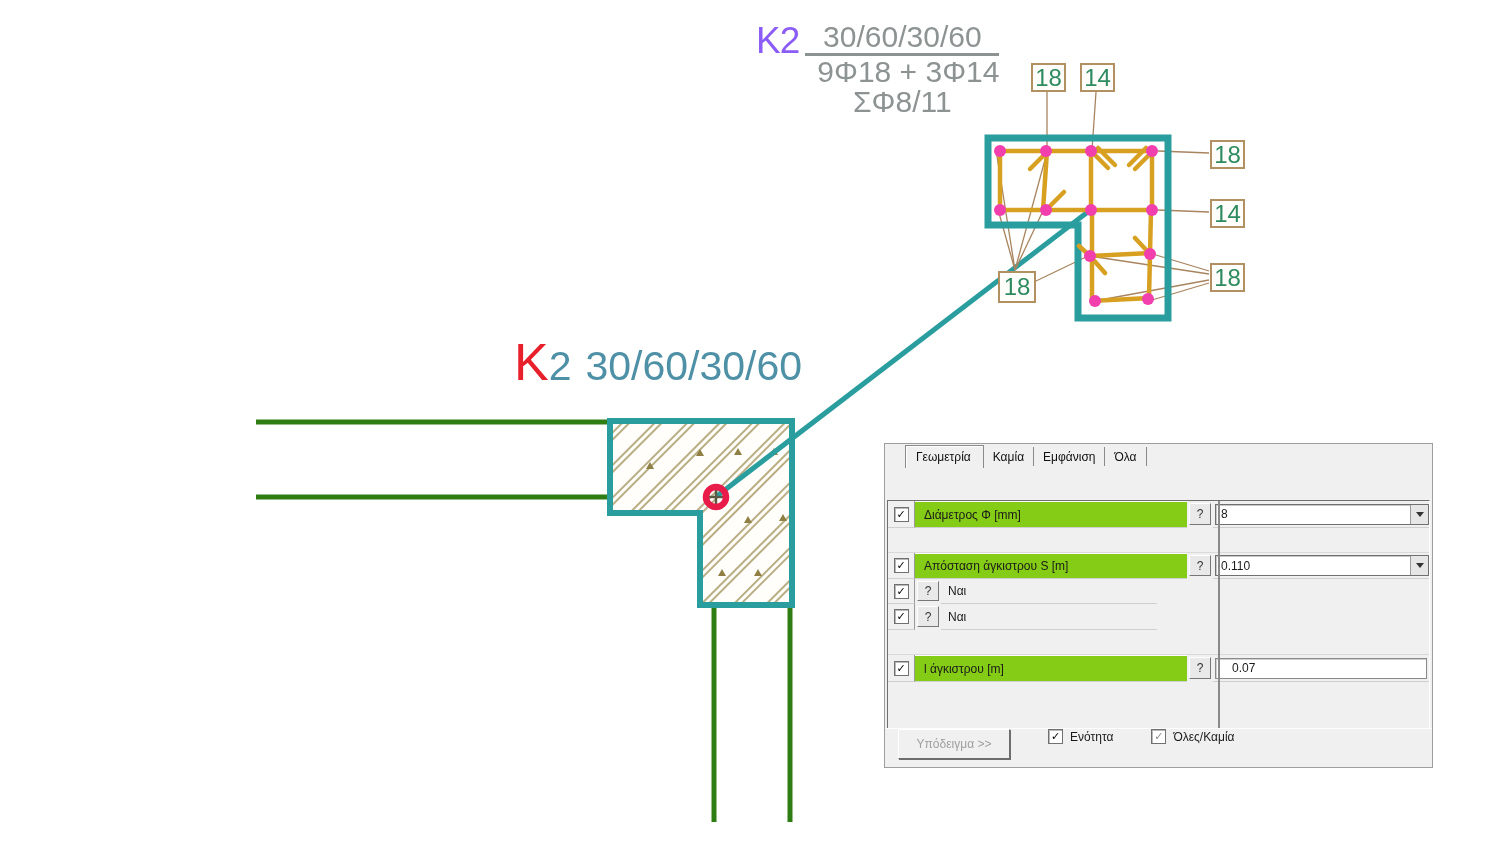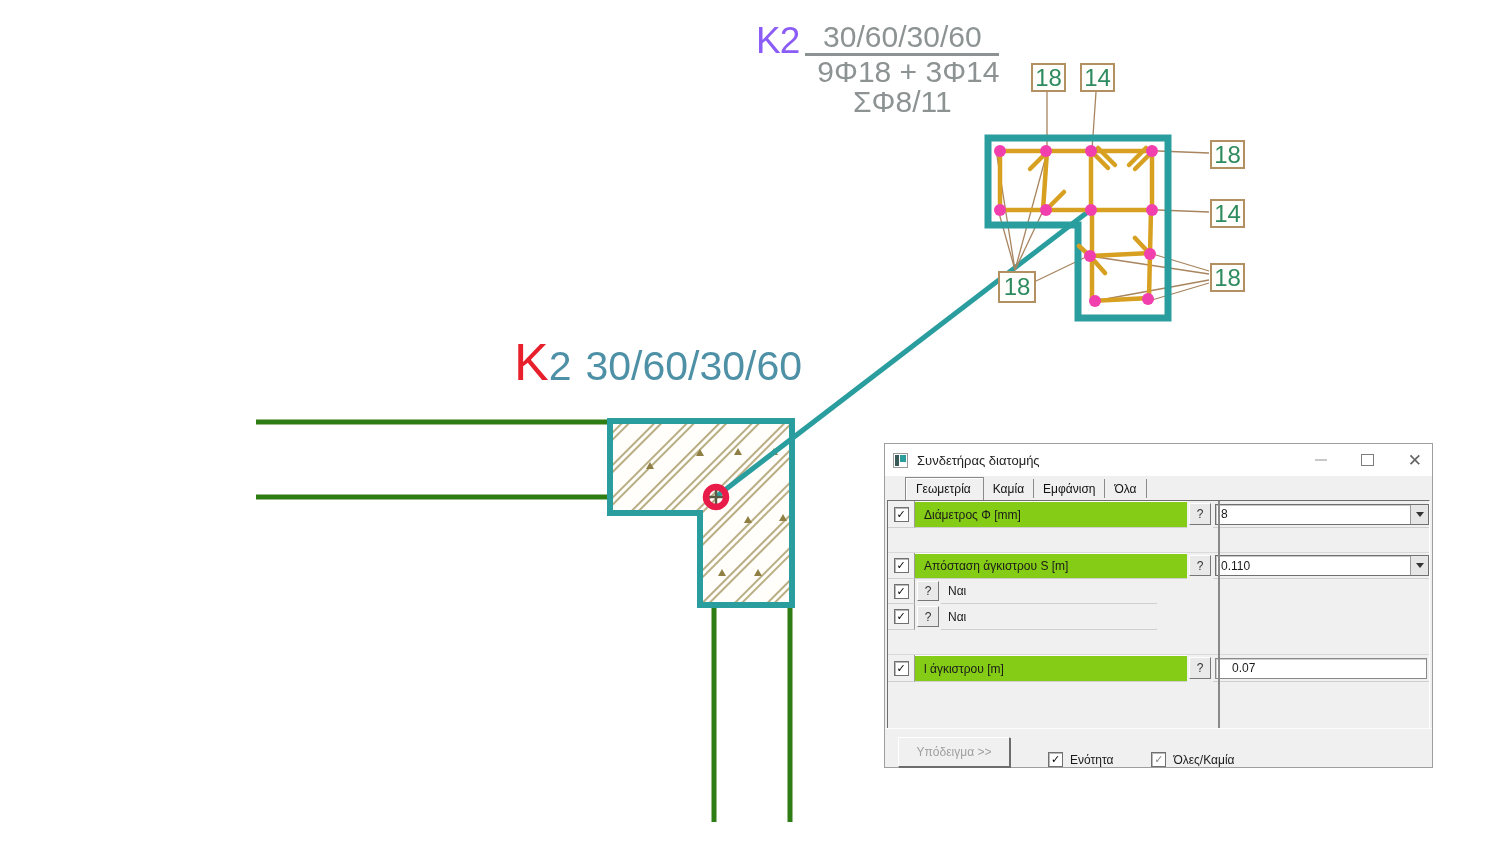--- a/index.html
+++ b/index.html
@@ -67,21 +67,21 @@
   .combo .val{flex:1;padding-left:5px;}
   .combo .dd{width:17px;align-self:stretch;background:#e6e6e6;border-left:1px solid #9a9a9a;
              display:flex;align-items:center;justify-content:center;}
   .dd-arrow{width:0;height:0;border:4px solid transparent;border-top:5px solid #333;margin-top:4px;}
   .txtfield{flex:1;height:21px;background:#fff;border:1px solid #8a8a8a;box-shadow:inset 1px 1px 0 #cfcfcf;
             display:flex;align-items:center;padding-left:16px;box-sizing:border-box;margin-right:2px;}
   .plainval{padding-left:7px;}
   .spacer-row{border-bottom:1px solid #d9d9d9;background:#f0f0f0;}
 
   .footer{position:absolute;left:0;right:0;bottom:0;height:38px;background:#f0f0f0;
-          border-top:1px solid #fdfdfd;display:flex;align-items:flex-end;}
+          border-top:1px solid #fdfdfd;display:flex;align-items:flex-start;}
   .btn{margin-left:13px;width:110px;height:28px;background:#f0f0f0;color:#9f9f9f;
        border:1px solid;border-color:#ffffff #6d6d6d #6d6d6d #ffffff;box-shadow:1px 1px 0 #6d6d6d;
        display:flex;align-items:center;justify-content:center;}
   .footer .cbgroup{display:flex;align-items:center;margin-left:38px;}
   .footer .cbgroup .cb{margin-right:7px;}
 </style>
 </head>
 <body>
 
 <div id="screen">
@@ -190,29 +190,20 @@
   </div>
 
   <div class="marker" style="left:1031px;top:63px;">18</div>
   <div class="marker" style="left:1080px;top:63px;">14</div>
   <div class="marker" style="left:1210px;top:140px;">18</div>
   <div class="marker" style="left:1210px;top:199px;">14</div>
   <div class="marker big" style="left:998px;top:271px;">18</div>
   <div class="marker" style="left:1210px;top:263px;">18</div>
 
   <div class="dialog">
-    <div class="titlebar">
-      <div class="title-icon"></div>
-      <div class="title-text">Συνδετήρας διατομής</div>
-      <div class="caption-btns">
-        <div class="min-glyph"></div>
-        <div class="max-glyph"></div>
-        <div class="close-glyph">✕</div>
-      </div>
-    </div>
 
     <div class="tabstrip">
       <div class="tab active">Γεωμετρία</div>
       <div class="tab">Καμία</div>
       <div class="tab">Εμφάνιση</div>
       <div class="tab last">Όλα</div>
     </div>
 
     <div class="grid">
 

